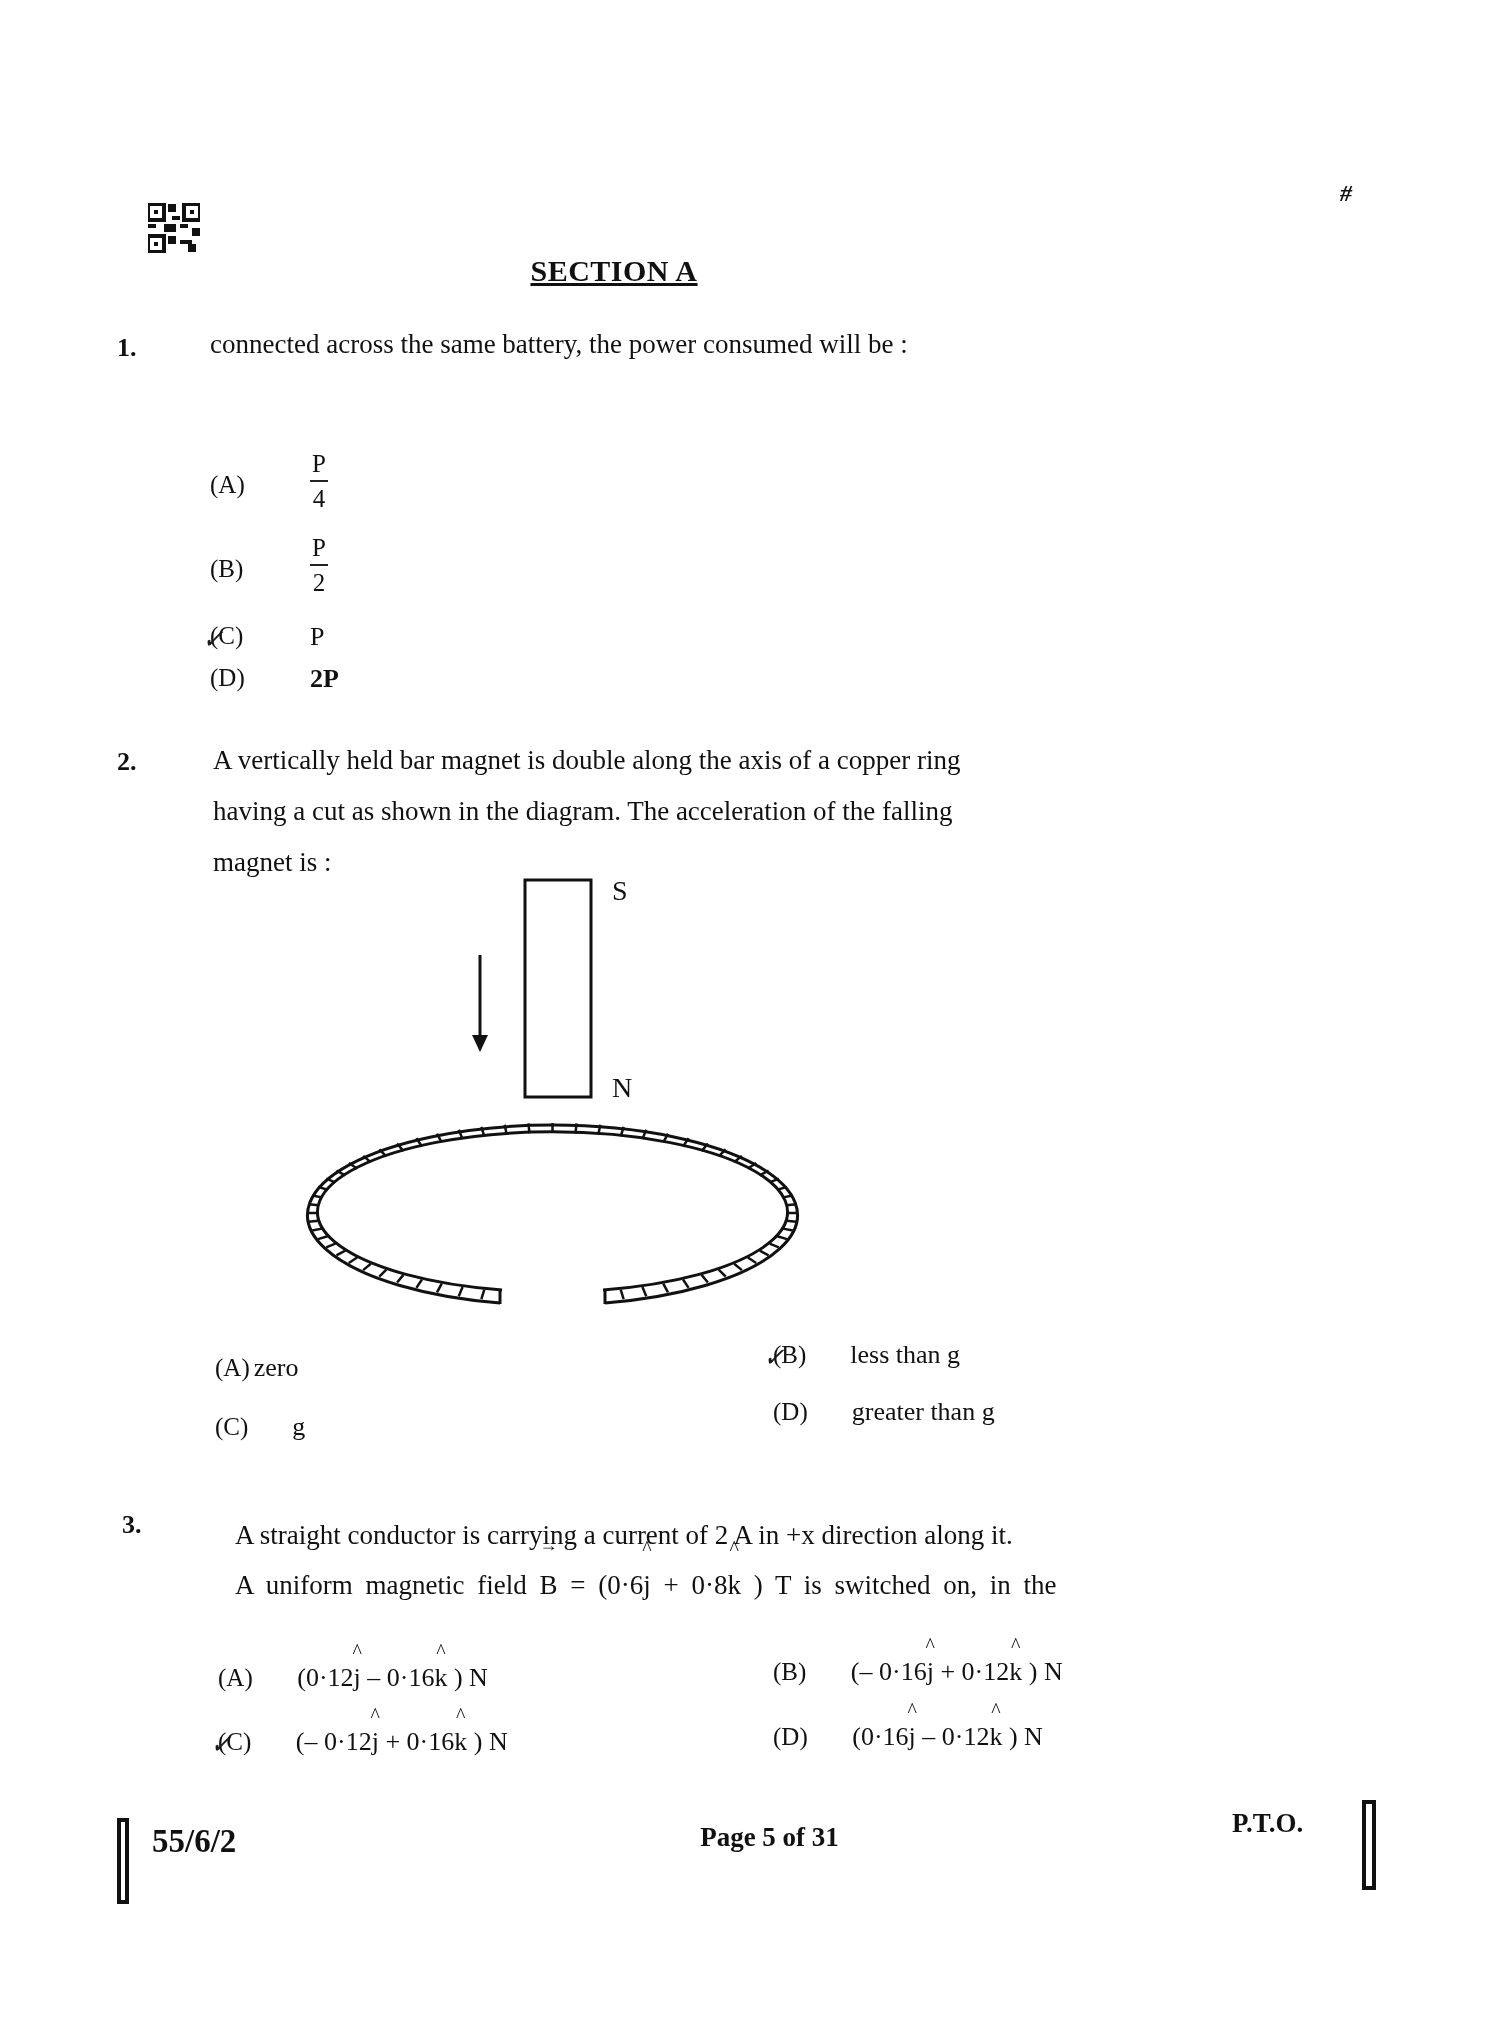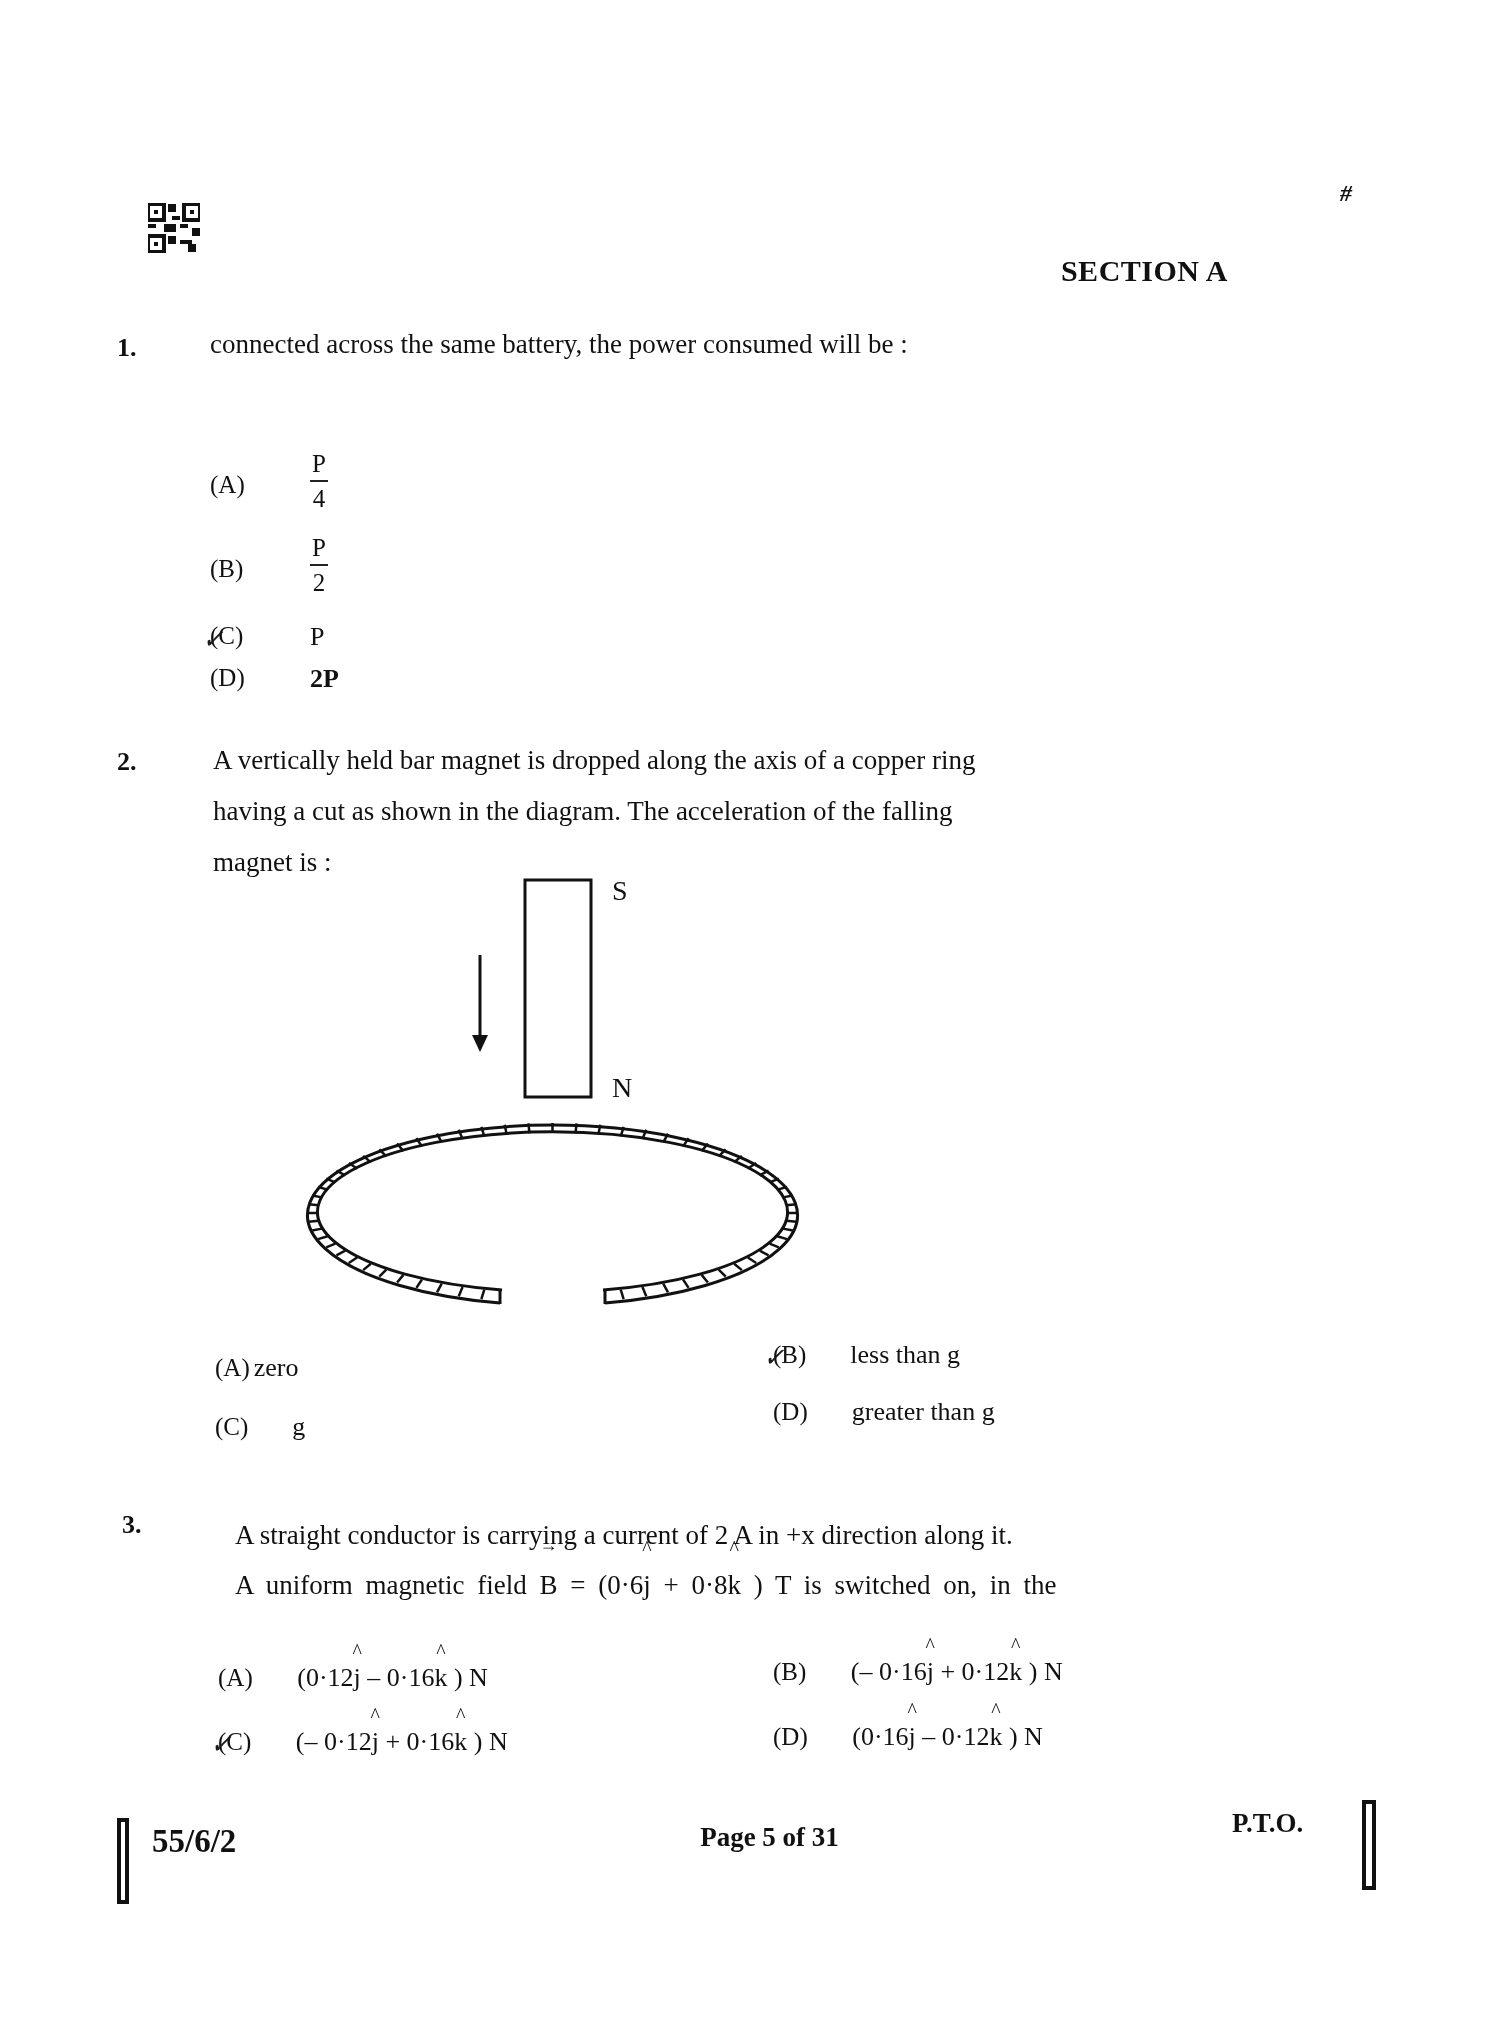--- a/index.html
+++ b/index.html
@@ -7,22 +7,22 @@
     width: 1505px; height: 2034px; position: relative; overflow: hidden;
     font-family: "Liberation Serif", "DejaVu Serif", serif;
     color: #111111;
   }
   .abs { position: absolute; }
   .qr {
     left: 148px; top: 203px; width: 52px; height: 50px;
   }
   .hash { left: 1340px; top: 180px; font-size: 24px; font-weight: bold; font-style: italic; }
   .section-title {
-    left: 0; width: 1228px; top: 254px; text-align: right;
-    font-size: 30px; font-weight: bold; letter-spacing: 0.5px;
+    left: 0; width: 1228px; top: 254px; text-align: center;
+    font-size: 30px; font-weight: bold; letter-spacing: 0.5px; text-decoration: underline;
   }
   .qnum { font-size: 26px; font-weight: bold; }
   .stem { font-size: 27px; line-height: 36px; text-align: justify; }
   .stem-wide { line-height: 51px; }
   .opt-label { font-size: 25px; }
   .opt-val { font-size: 26px; }
   .frac { display: inline-block; text-align: center; font-size: 25px; line-height: 1; }
   .frac .num { display: block; padding: 0 2px 4px 2px; border-bottom: 2px solid #222; }
   .frac .den { display: block; padding-top: 4px; }
   .tick {
@@ -93,21 +93,21 @@
   <span class="tick" style="left:-8px; top:2px;">✓</span>
   <span class="opt-val abs" style="left:100px; top:0;">P</span>
 </div>
 <div class="abs" style="left:210px; top:664px;">
   <span class="opt-label abs" style="left:0; top:0;">(D)</span>
   <span class="opt-val abs" style="left:100px; top:0; font-weight:bold;">2P</span>
 </div>
 
 <div class="abs qnum" style="left:117px; top:747px;">2.</div>
 <div class="abs stem stem-wide" style="left:213px; top:735px; width:1078px;">
-  <div>A vertically held bar magnet is dropped along the axis of a copper ring</div>
+  <div>A vertically held bar magnet is double along the axis of a copper ring</div>
   <div>having a cut as shown in the diagram. The acceleration of the falling</div>
   <div>magnet is :</div>
 </div>
 
 <div class="abs" style="left:300px; top:870px; width:520px; height:440px;">
   <svg width="520" height="440" viewBox="0 0 520 440">
 
     <rect x="225" y="10" width="66" height="217" fill="#fff" stroke="#111" stroke-width="3"></rect>
 
     <line x1="180" y1="85" x2="180" y2="170" stroke="#111" stroke-width="3"></line>

